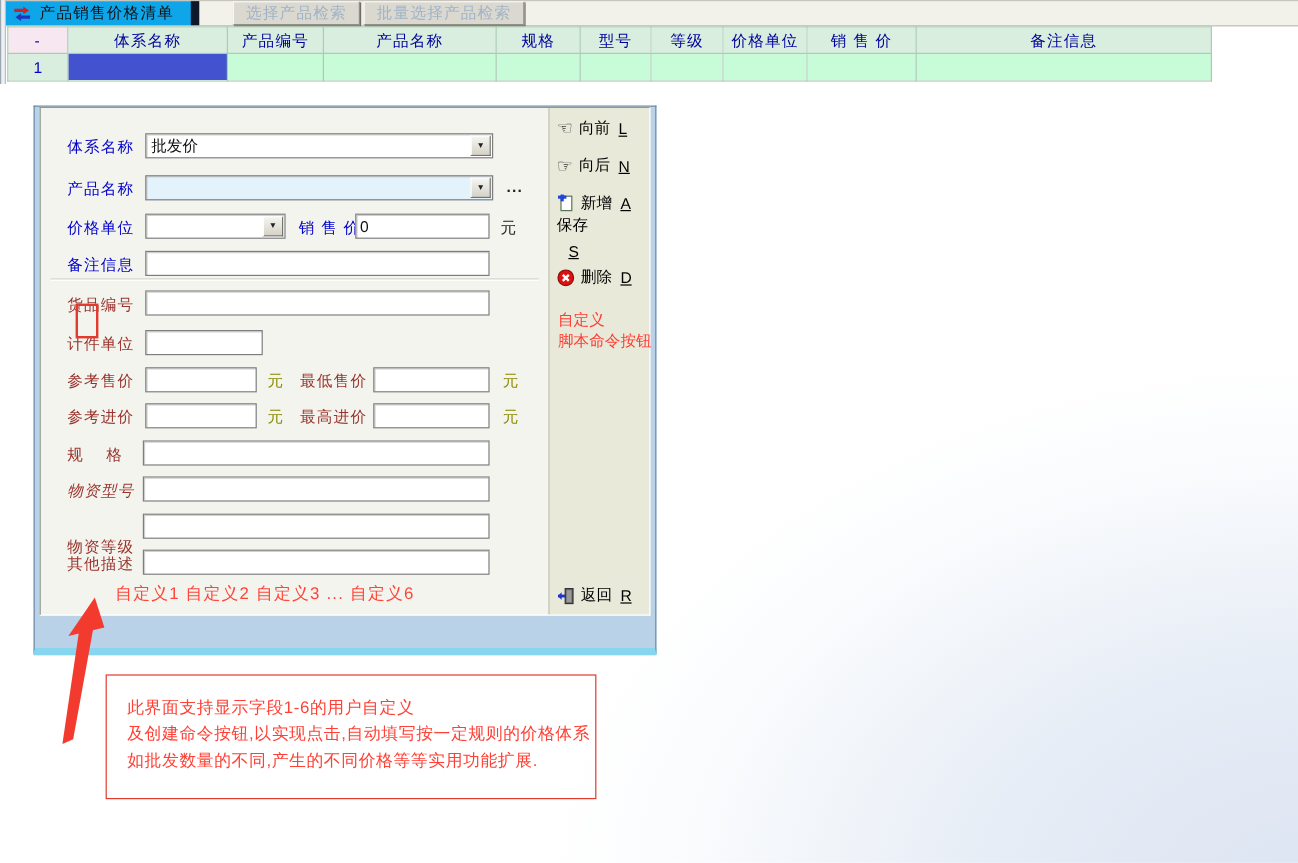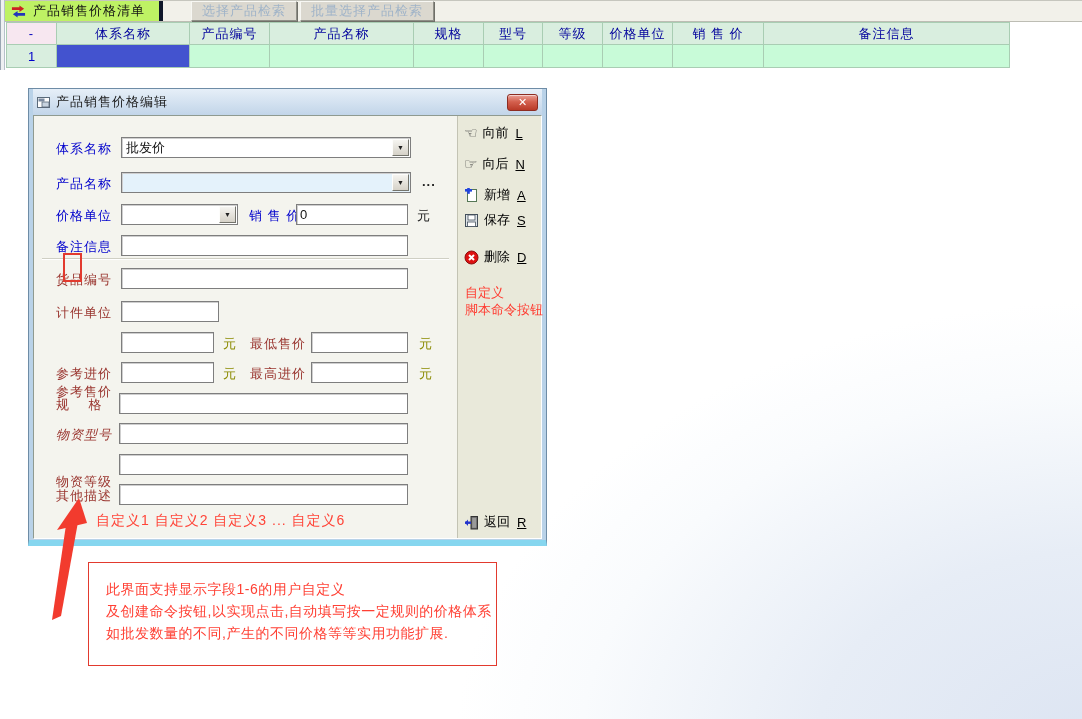--- a/index.html
+++ b/index.html
@@ -12,21 +12,21 @@
     position:relative;
   }
 
   
   .left-edge { position:absolute; left:0; top:0; width:5px; height:70px;
     border-left:1px solid #9aa6b2; border-right:1px solid #b6c0ca; background:#eef0f2; }
   .topbar { position:absolute; left:5px; top:0; right:0; height:22px;
     background:#f2f1ea; border-top:1px solid #c6c6be; border-bottom:1px solid #bdbdb4;
     display:flex; align-items:center; }
   .tab { display:flex; align-items:center; gap:7px; padding:0 14px 0 6px; height:100%;
-    background:#bef264; border-right:4px solid #0f172a; cursor:default; }
+    background:#0ea5e9; border-right:7px solid #0f172a; cursor:default; }
   .tab-title { color:#141414; letter-spacing:1px; }
   .top-btn { height:20px; margin-left:3px; padding:0 10px; background:#dbd8cf;
     border:1px solid #8f8f87; border-top-color:#f7f7f3; border-left-color:#f7f7f3;
     box-shadow:1px 1px 0 #6f6f68; color:#9fb3c8; letter-spacing:1px; display:flex; align-items:center; }
 
   
   .grid { position:absolute; left:6px; top:22px; border-collapse:collapse; table-layout:fixed; }
   .grid th, .grid td { border:1px solid #a9cdb3; font-weight:normal; overflow:hidden; white-space:nowrap; }
   .grid th { height:22px; background:#d9eedf; color:#00009c; text-align:center; letter-spacing:1px; }
   .grid th.corner { background:#f7e7f0; color:#0000bb; }
@@ -138,29 +138,20 @@
     <td></td>
     <td></td>
     <td></td>
     <td></td>
     <td></td>
   </tr>
 </tbody>
   </table>
 
 <div class="dialog">
-  <div class="titlebar">
-    <svg class="ico" style="width:13px;height:11px" viewBox="0 0 13 11">
-      <rect x="0.5" y="0.5" width="12" height="10" fill="#fff" stroke="#5a6a7a"></rect>
-      <rect x="1.5" y="1.5" width="6" height="3" fill="#7a8aa0"></rect>
-      <rect x="5" y="5" width="7" height="5" fill="#c8d4e0" stroke="#5a6a7a" stroke-width="0.8"></rect>
-    </svg>
-    <span class="title">产品销售价格编辑</span>
-    <div class="close-btn">✕</div>
-  </div>
   <div class="client">
 
     <div class="form-area">
 
       <div class="lbl blue" style="left:22px; top:22px;">体系名称</div>
       <div class="combo" style="left:87px; top:21px; width:290px;">
         <div class="val">批发价</div>
         <div class="drop">▼</div>
       </div>
 
@@ -184,21 +175,21 @@
       <input class="tbox" style="left: 87px; top: 119px; width: 287px;" value="">
 
       <div class="divider" style="top:142px;"></div>
 
       <div class="lbl maroon" style="left:22px; top:153px;">货品编号</div>
       <input class="tbox" style="left: 87px; top: 152px; width: 287px;" value="">
 
       <div class="lbl maroon" style="left:22px; top:186px;">计件单位</div>
       <input class="tbox" style="left: 87px; top: 185px; width: 98px;" value="">
 
-      <div class="lbl maroon" style="left:22px; top:217px;margin-top:48px;">参考售价</div>
+      <div class="lbl maroon" style="left:22px; top:217px;">参考售价</div>
       <input class="tbox" style="left: 87px; top: 216px; width: 93px;" value="">
       <div class="unit olive" style="left:189px; top:217px;">元</div>
       <div class="lbl maroon" style="left:216px; top:217px;">最低售价</div>
       <input class="tbox" style="left: 277px; top: 216px; width: 97px;" value="">
       <div class="unit olive" style="left:385px; top:217px;">元</div>
 
       <div class="lbl maroon" style="left:22px; top:247px;">参考进价</div>
       <input class="tbox" style="left: 87px; top: 246px; width: 93px;" value="">
       <div class="unit olive" style="left:189px; top:247px;">元</div>
       <div class="lbl maroon" style="left:216px; top:247px;">最高进价</div>
@@ -233,21 +224,21 @@
       </div>
       <div class="side-btn" style="top:69px;">
         <svg class="ico" viewBox="0 0 15 15">
           <rect x="3.5" y="1.5" width="9" height="12" fill="#fff" stroke="#557755"></rect>
           <rect x="1" y="1" width="7" height="2.6" fill="#2244dd"></rect>
           <rect x="3.2" y="-1.2" width="2.6" height="7" fill="#2244dd"></rect>
         </svg>
         <span>新增</span>
           <span class="mn">A</span>
       </div>
-      <div class="side-btn" style="top:94px;">
+      <div class="side-btn" style="top:84px;flex-direction:column;">
         <svg class="ico" viewBox="0 0 15 15">
           <rect x="1.5" y="1.5" width="12" height="12" fill="#dfe5ea" stroke="#44505c"></rect>
           <rect x="4" y="2" width="7" height="5" fill="#fff" stroke="#44505c" stroke-width="0.8"></rect>
           <rect x="3.5" y="9" width="8" height="4.5" fill="#fff" stroke="#44505c" stroke-width="0.8"></rect>
         </svg>
         <span>保存</span>
           <span class="mn">S</span>
       </div>
       <div class="side-btn" style="top:131px;">
         <svg class="ico" viewBox="0 0 15 15">

